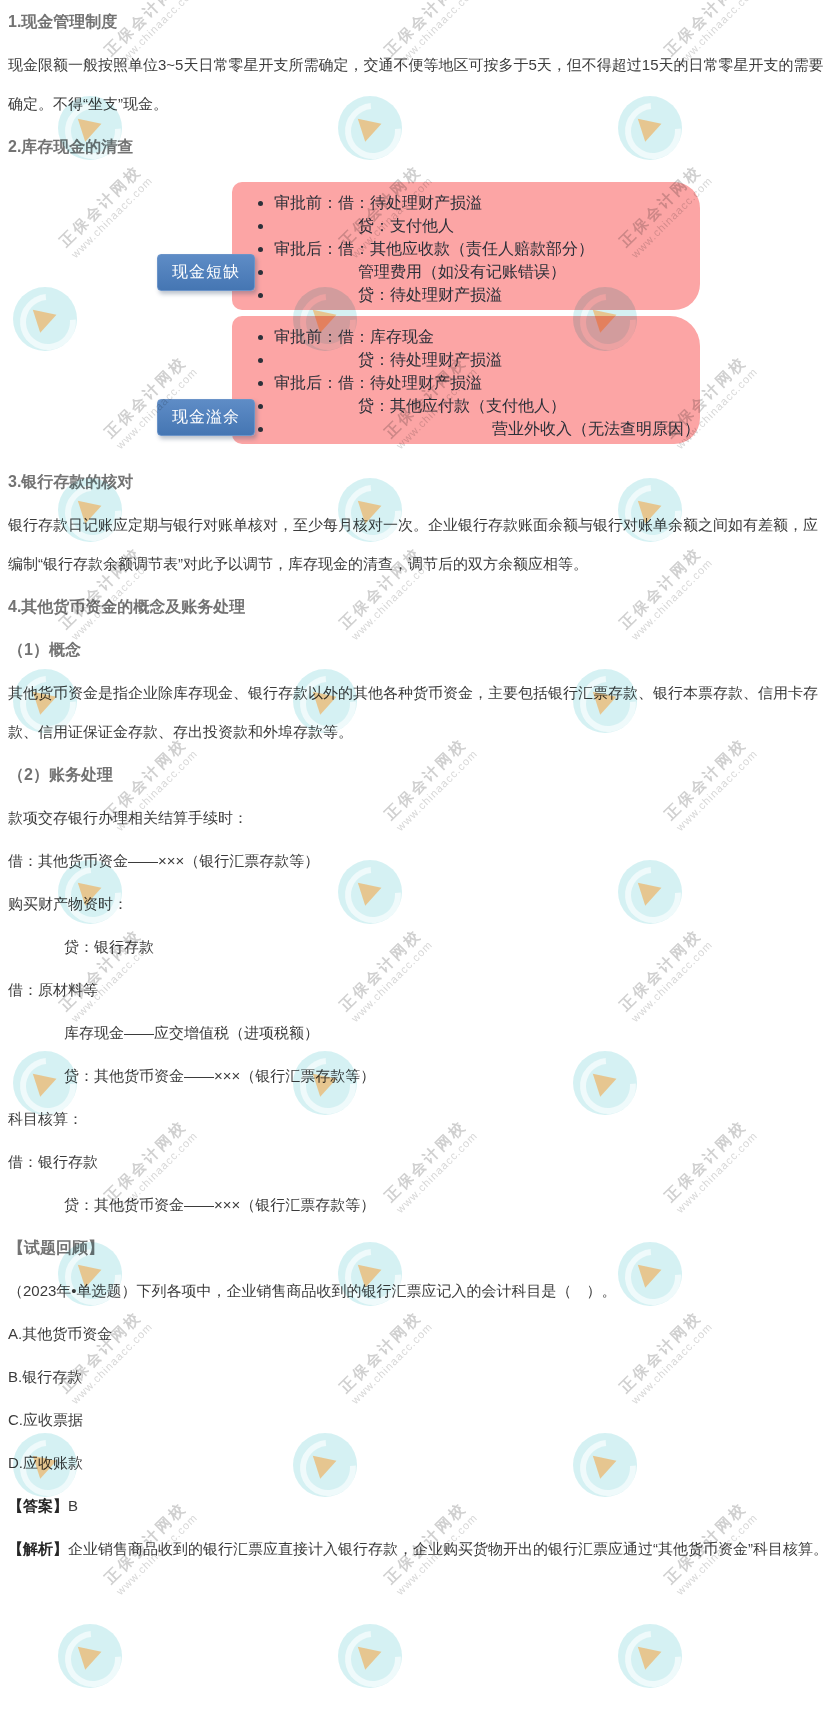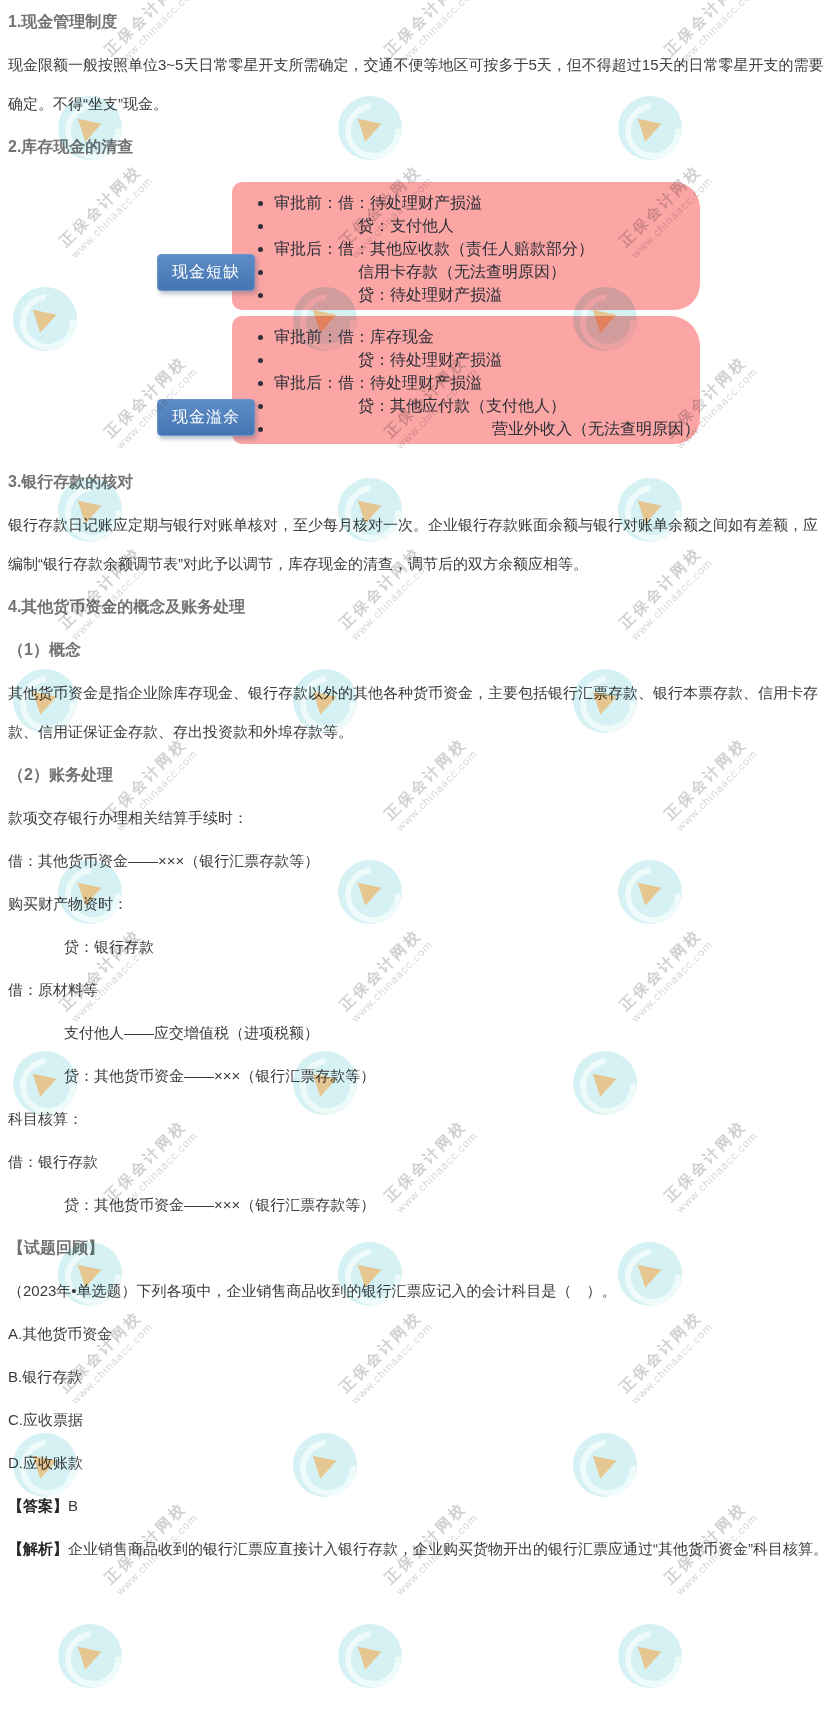--- a/index.html
+++ b/index.html
@@ -69,21 +69,21 @@
   <p class="para">现金限额一般按照单位3~5天日常零星开支所需确定，交通不便等地区可按多于5天，但不得超过15天的日常零星开支的需要确定。不得“坐支”现金。</p>
 
   <p class="para h">2.库存现金的清查</p>
 
   <div class="diagram">
     <div class="panel panel1">
       <ul>
         <li>审批前：借：待处理财产损溢</li>
         <li class="ind-a">贷：支付他人</li>
         <li>审批后：借：其他应收款（责任人赔款部分）</li>
-        <li class="ind-a">信用卡存款（无法查明原因）</li>
+        <li class="ind-a">管理费用（如没有记账错误）</li>
         <li class="ind-a">贷：待处理财产损溢</li>
       </ul>
     </div>
     <div class="panel panel2">
       <ul>
         <li>审批前：借：库存现金</li>
         <li class="ind-a">贷：待处理财产损溢</li>
         <li>审批后：借：待处理财产损溢</li>
         <li class="ind-a">贷：其他应付款（支付他人）</li>
         <li class="ind-b">营业外收入（无法查明原因）</li>
@@ -99,21 +99,21 @@
   <p class="para h">4.其他货币资金的概念及账务处理</p>
   <p class="para h">（1）概念</p>
   <p class="para">其他货币资金是指企业除库存现金、银行存款以外的其他各种货币资金，主要包括银行汇票存款、银行本票存款、信用卡存款、信用证保证金存款、存出投资款和外埠存款等。</p>
   <p class="para h">（2）账务处理</p>
 
   <p class="para">款项交存银行办理相关结算手续时：</p>
   <p class="para">借：其他货币资金——×××（银行汇票存款等）</p>
   <p class="para">购买财产物资时：</p>
   <p class="para indent">贷：银行存款</p>
   <p class="para">借：原材料等</p>
-  <p class="para indent">支付他人——应交增值税（进项税额）</p>
+  <p class="para indent">库存现金——应交增值税（进项税额）</p>
   <p class="para indent">贷：其他货币资金——×××（银行汇票存款等）</p>
   <p class="para">科目核算：</p>
   <p class="para">借：银行存款</p>
   <p class="para indent">贷：其他货币资金——×××（银行汇票存款等）</p>
 
   <p class="para h">【试题回顾】</p>
   <p class="para">（2023年•单选题）下列各项中，企业销售商品收到的银行汇票应记入的会计科目是（　）。</p>
   <p class="para">A.其他货币资金</p>
   <p class="para">B.银行存款</p>
   <p class="para">C.应收票据</p>

